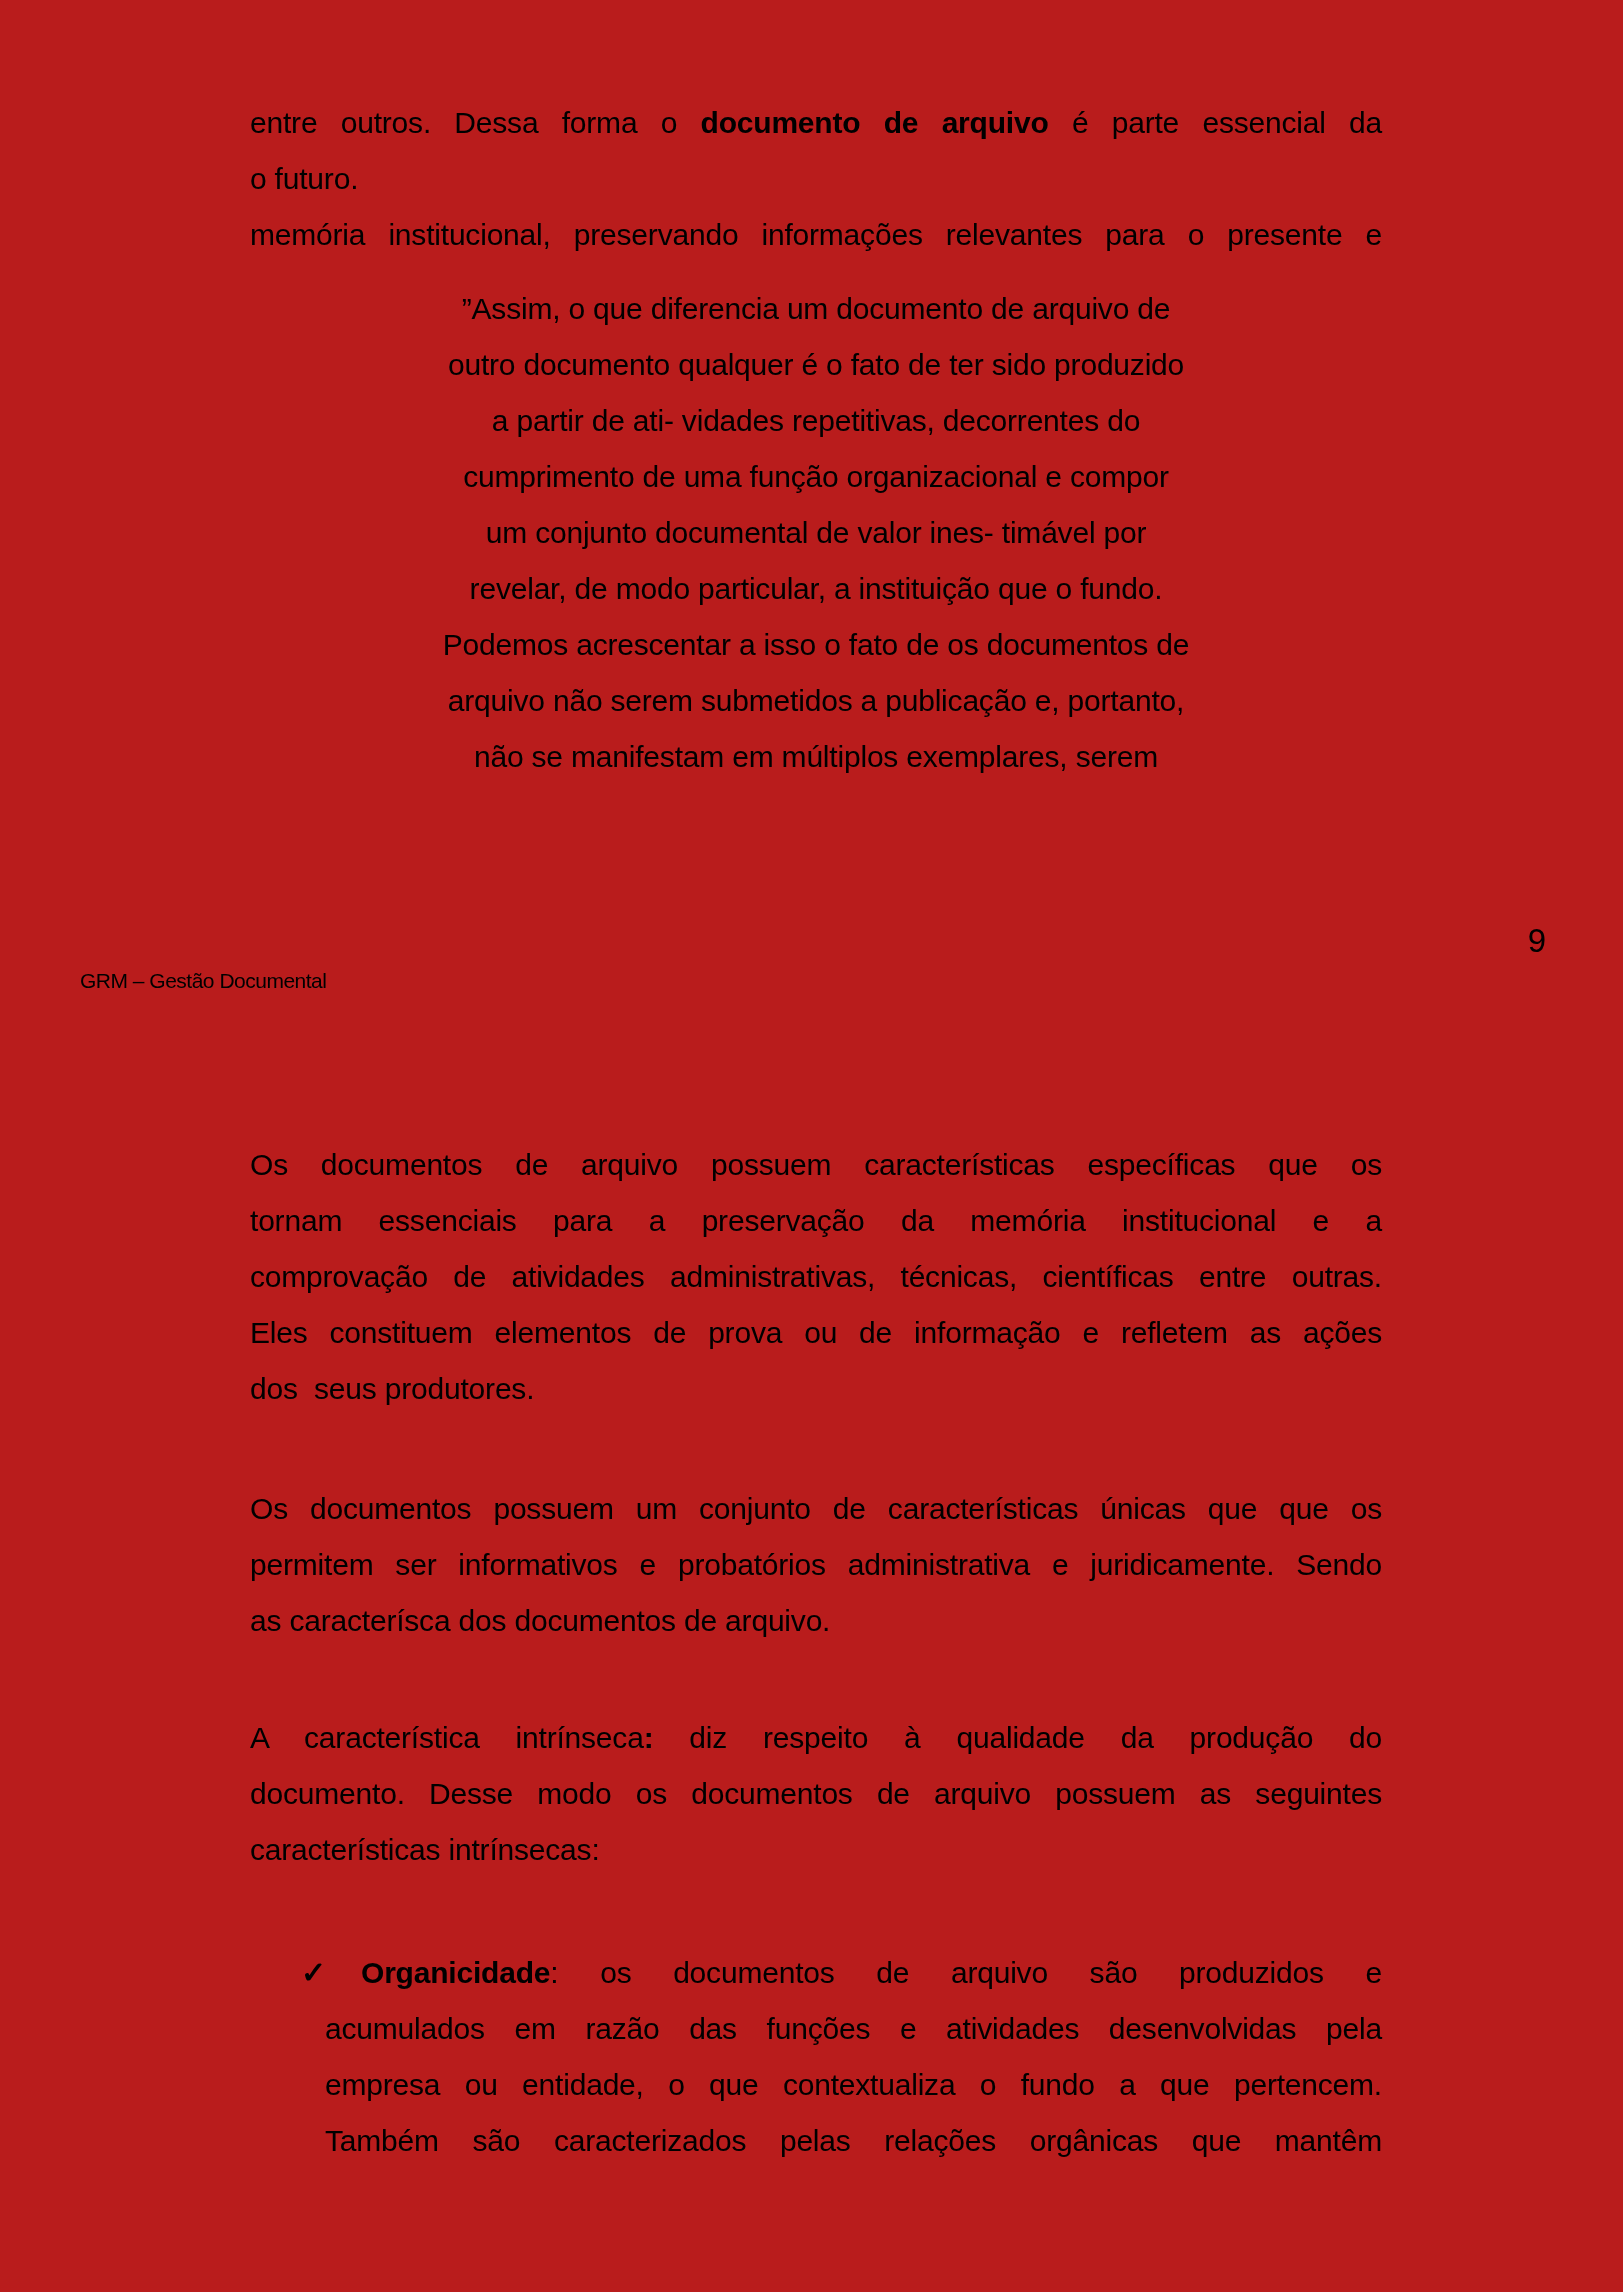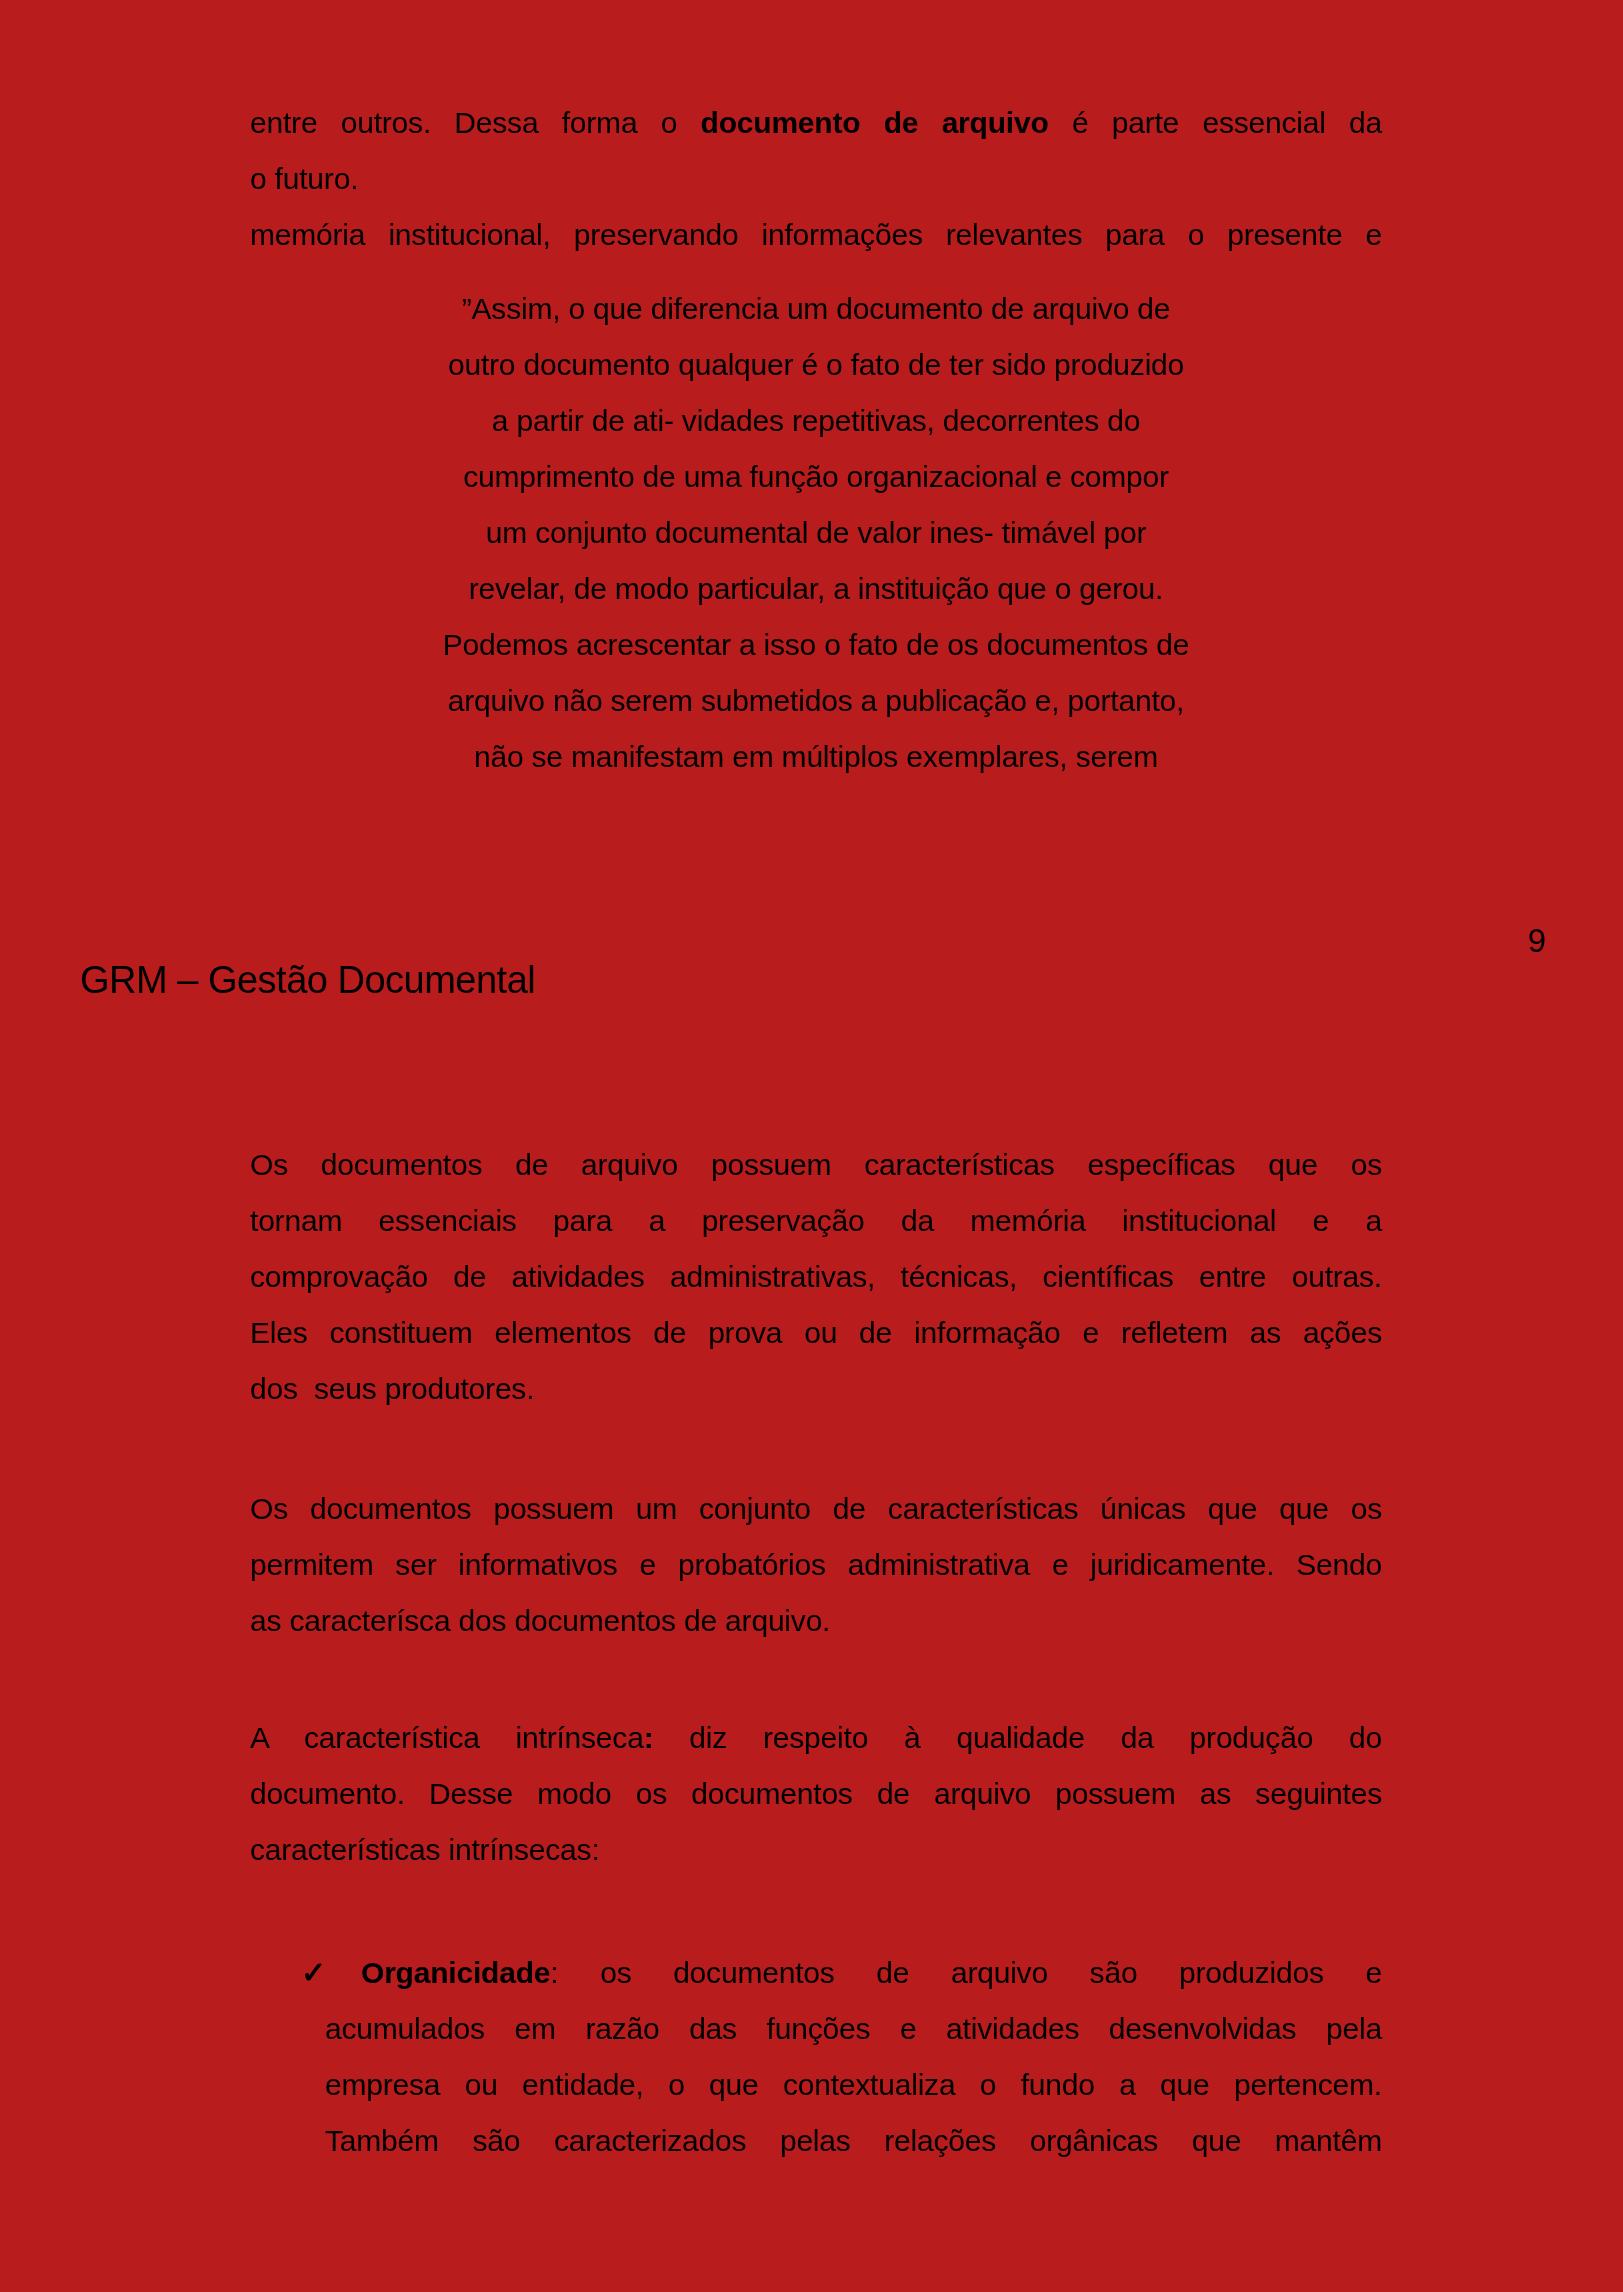--- a/index.html
+++ b/index.html
@@ -30,42 +30,42 @@
     font-weight:bold;
   }
   .page-number{
     position:absolute;
     top:921px;right:77px;
     font-size:33px;line-height:39px;
   }
   .footer-text{
     position:absolute;
     top:962px;left:80px;
-    font-size:38px;line-height:37px;
+    font-size:21px;line-height:37px;
     letter-spacing:-0.5px;
   }
 </style>
 </head>
 <body>
 
 <div class="page">
 
   <div class="block" style="top:95px;">
       <div class="line j"><span>entre outros. Dessa forma o </span><span class="b">documento de arquivo</span><span> é parte essencial da</span></div>
       <div class="line"><span>o futuro.</span></div>
       <div class="line j"><span>memória institucional, preservando informações relevantes para o presente e</span></div>
     </div>
 
   <div class="block" style="top:281px;">
       <div class="line r"><span>”Assim, o que diferencia um documento de arquivo de</span></div>
       <div class="line r"><span>outro documento qualquer é o fato de ter sido produzido</span></div>
       <div class="line r"><span>a partir de ati- vidades repetitivas, decorrentes do</span></div>
       <div class="line r"><span>cumprimento de uma função organizacional e compor</span></div>
       <div class="line r"><span>um conjunto documental de valor ines- timável por</span></div>
-      <div class="line r"><span>revelar, de modo particular, a instituição que o gerou.</span></div>
+      <div class="line r"><span>revelar, de modo particular, a instituição que o fundo.</span></div>
       <div class="line r"><span>Podemos acrescentar a isso o fato de os documentos de</span></div>
       <div class="line r"><span>arquivo não serem submetidos a publicação e, portanto,</span></div>
       <div class="line r"><span>não se manifestam em múltiplos exemplares, serem</span></div>
     </div>
 
   <div class="page-number">9</div>
 
   <div class="footer-text">GRM – Gestão Documental</div>
 
   <div class="block" style="top:1137px;">

